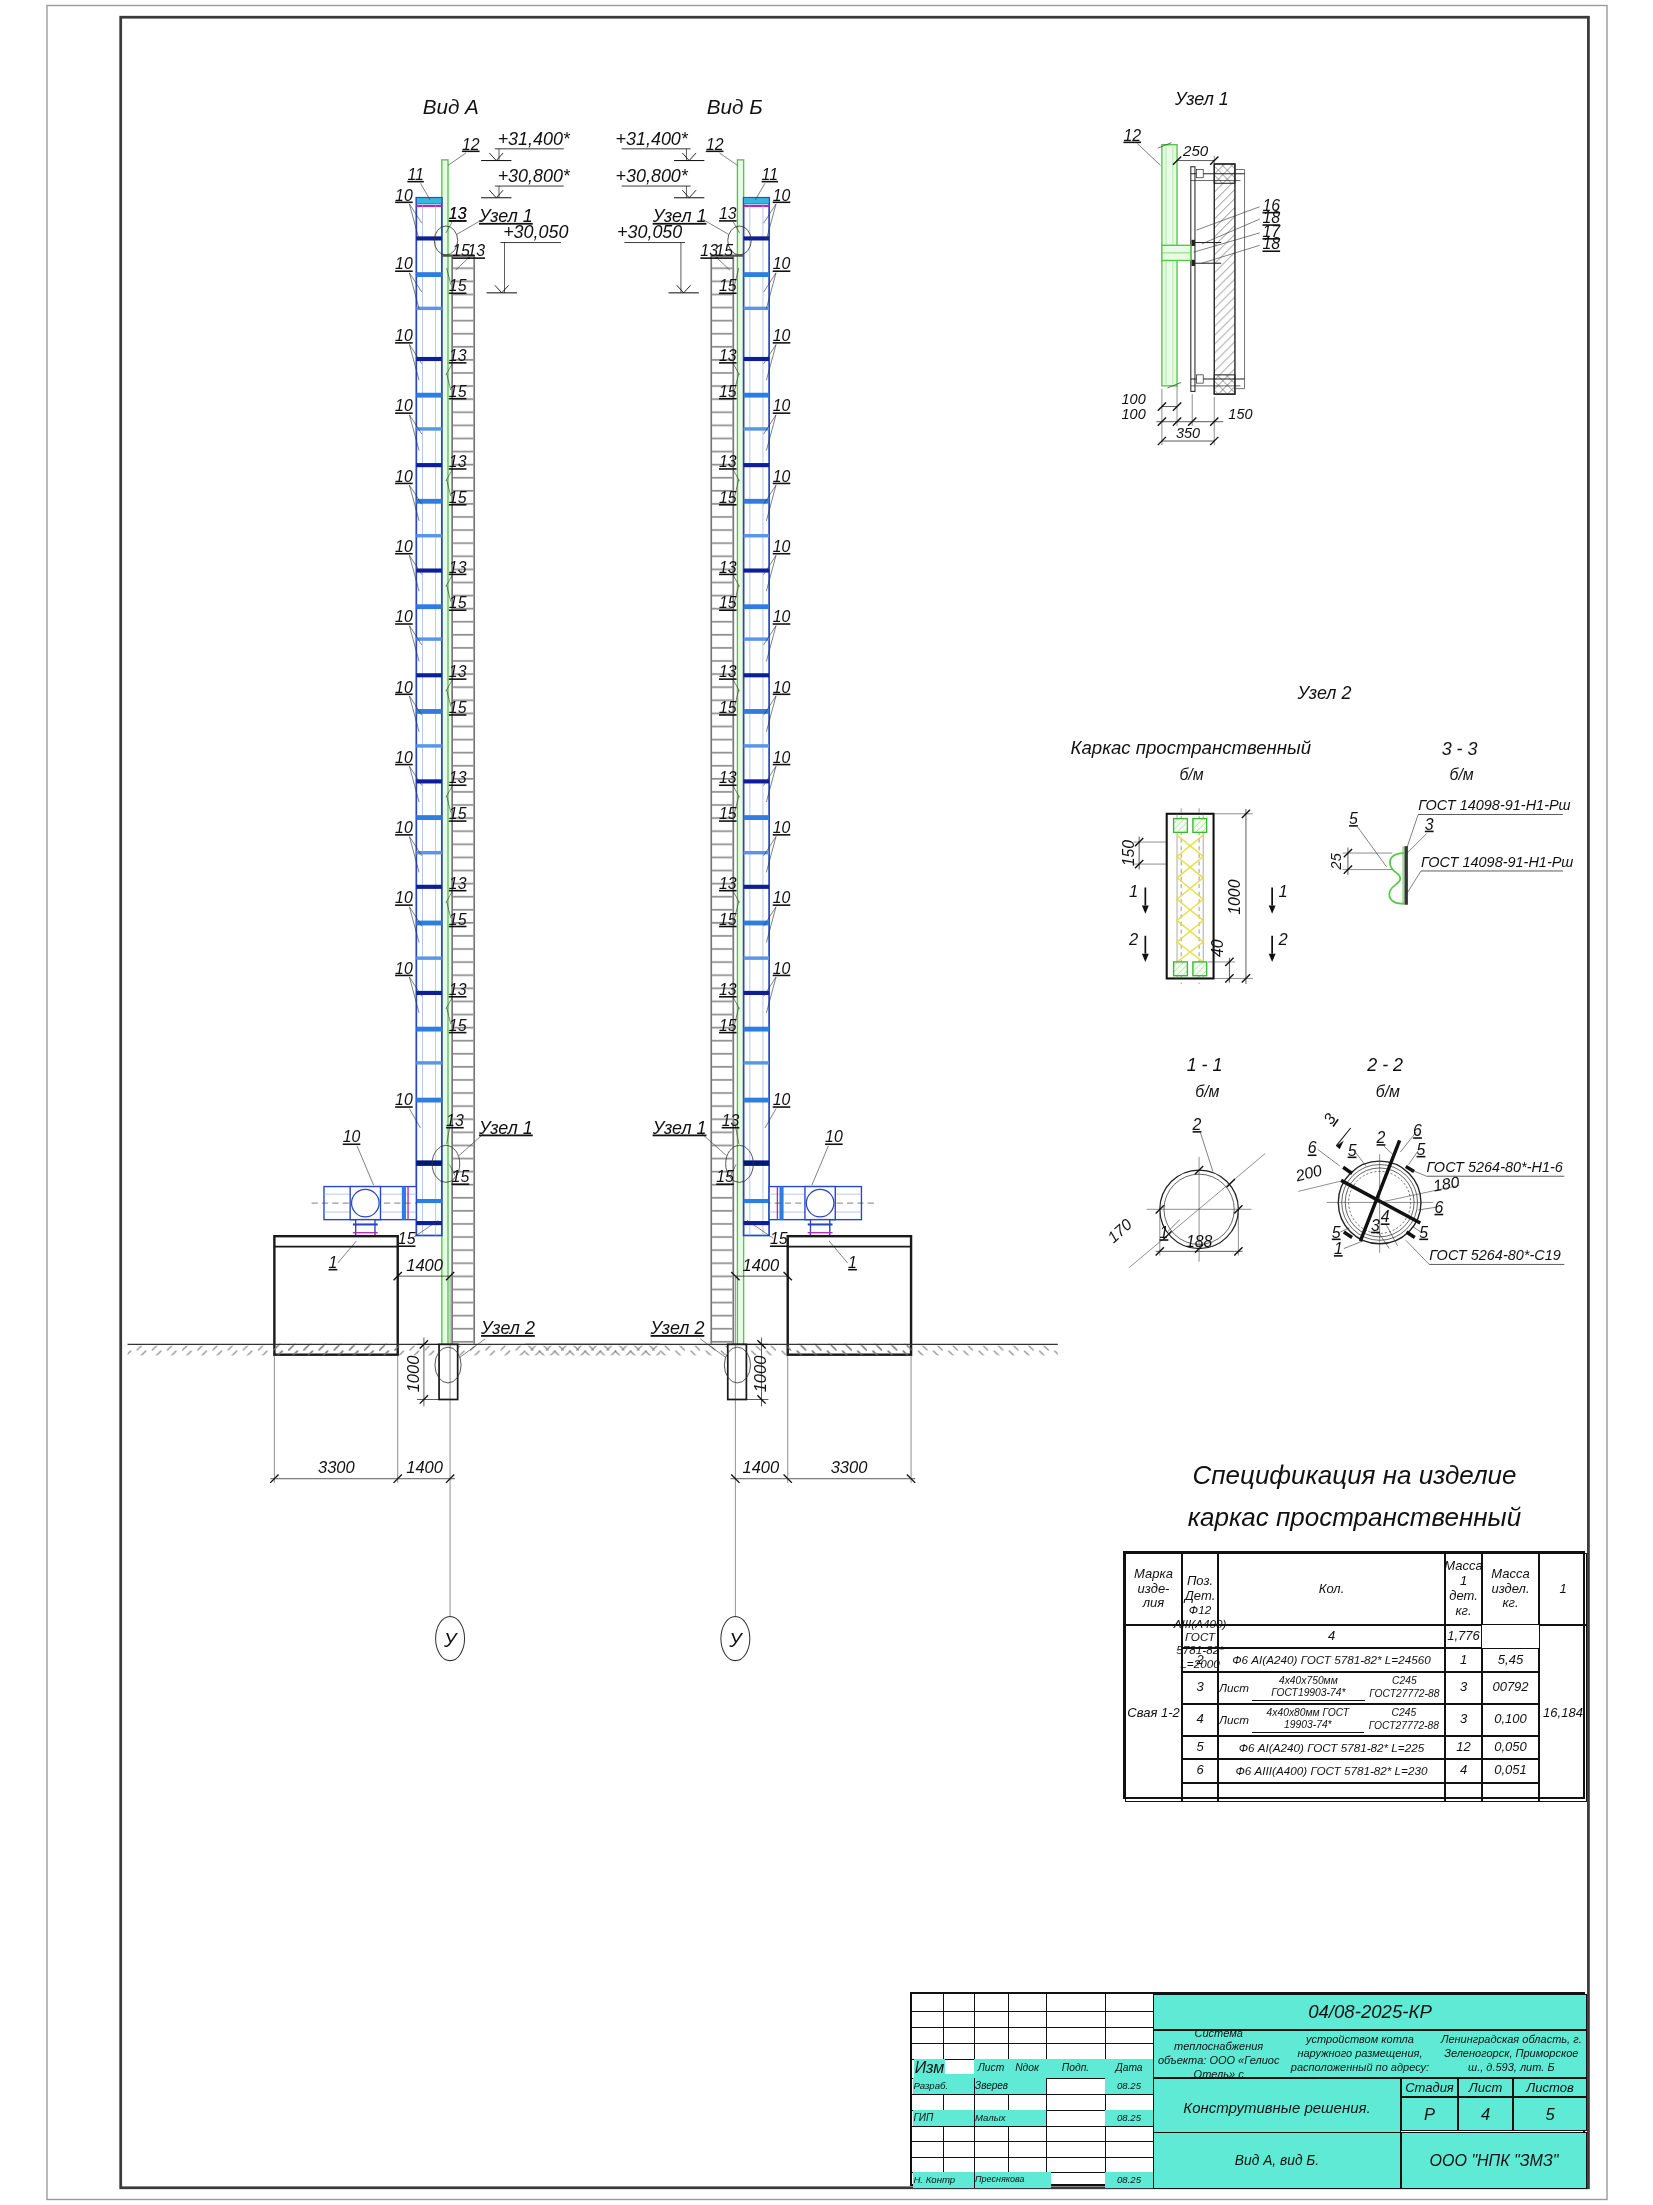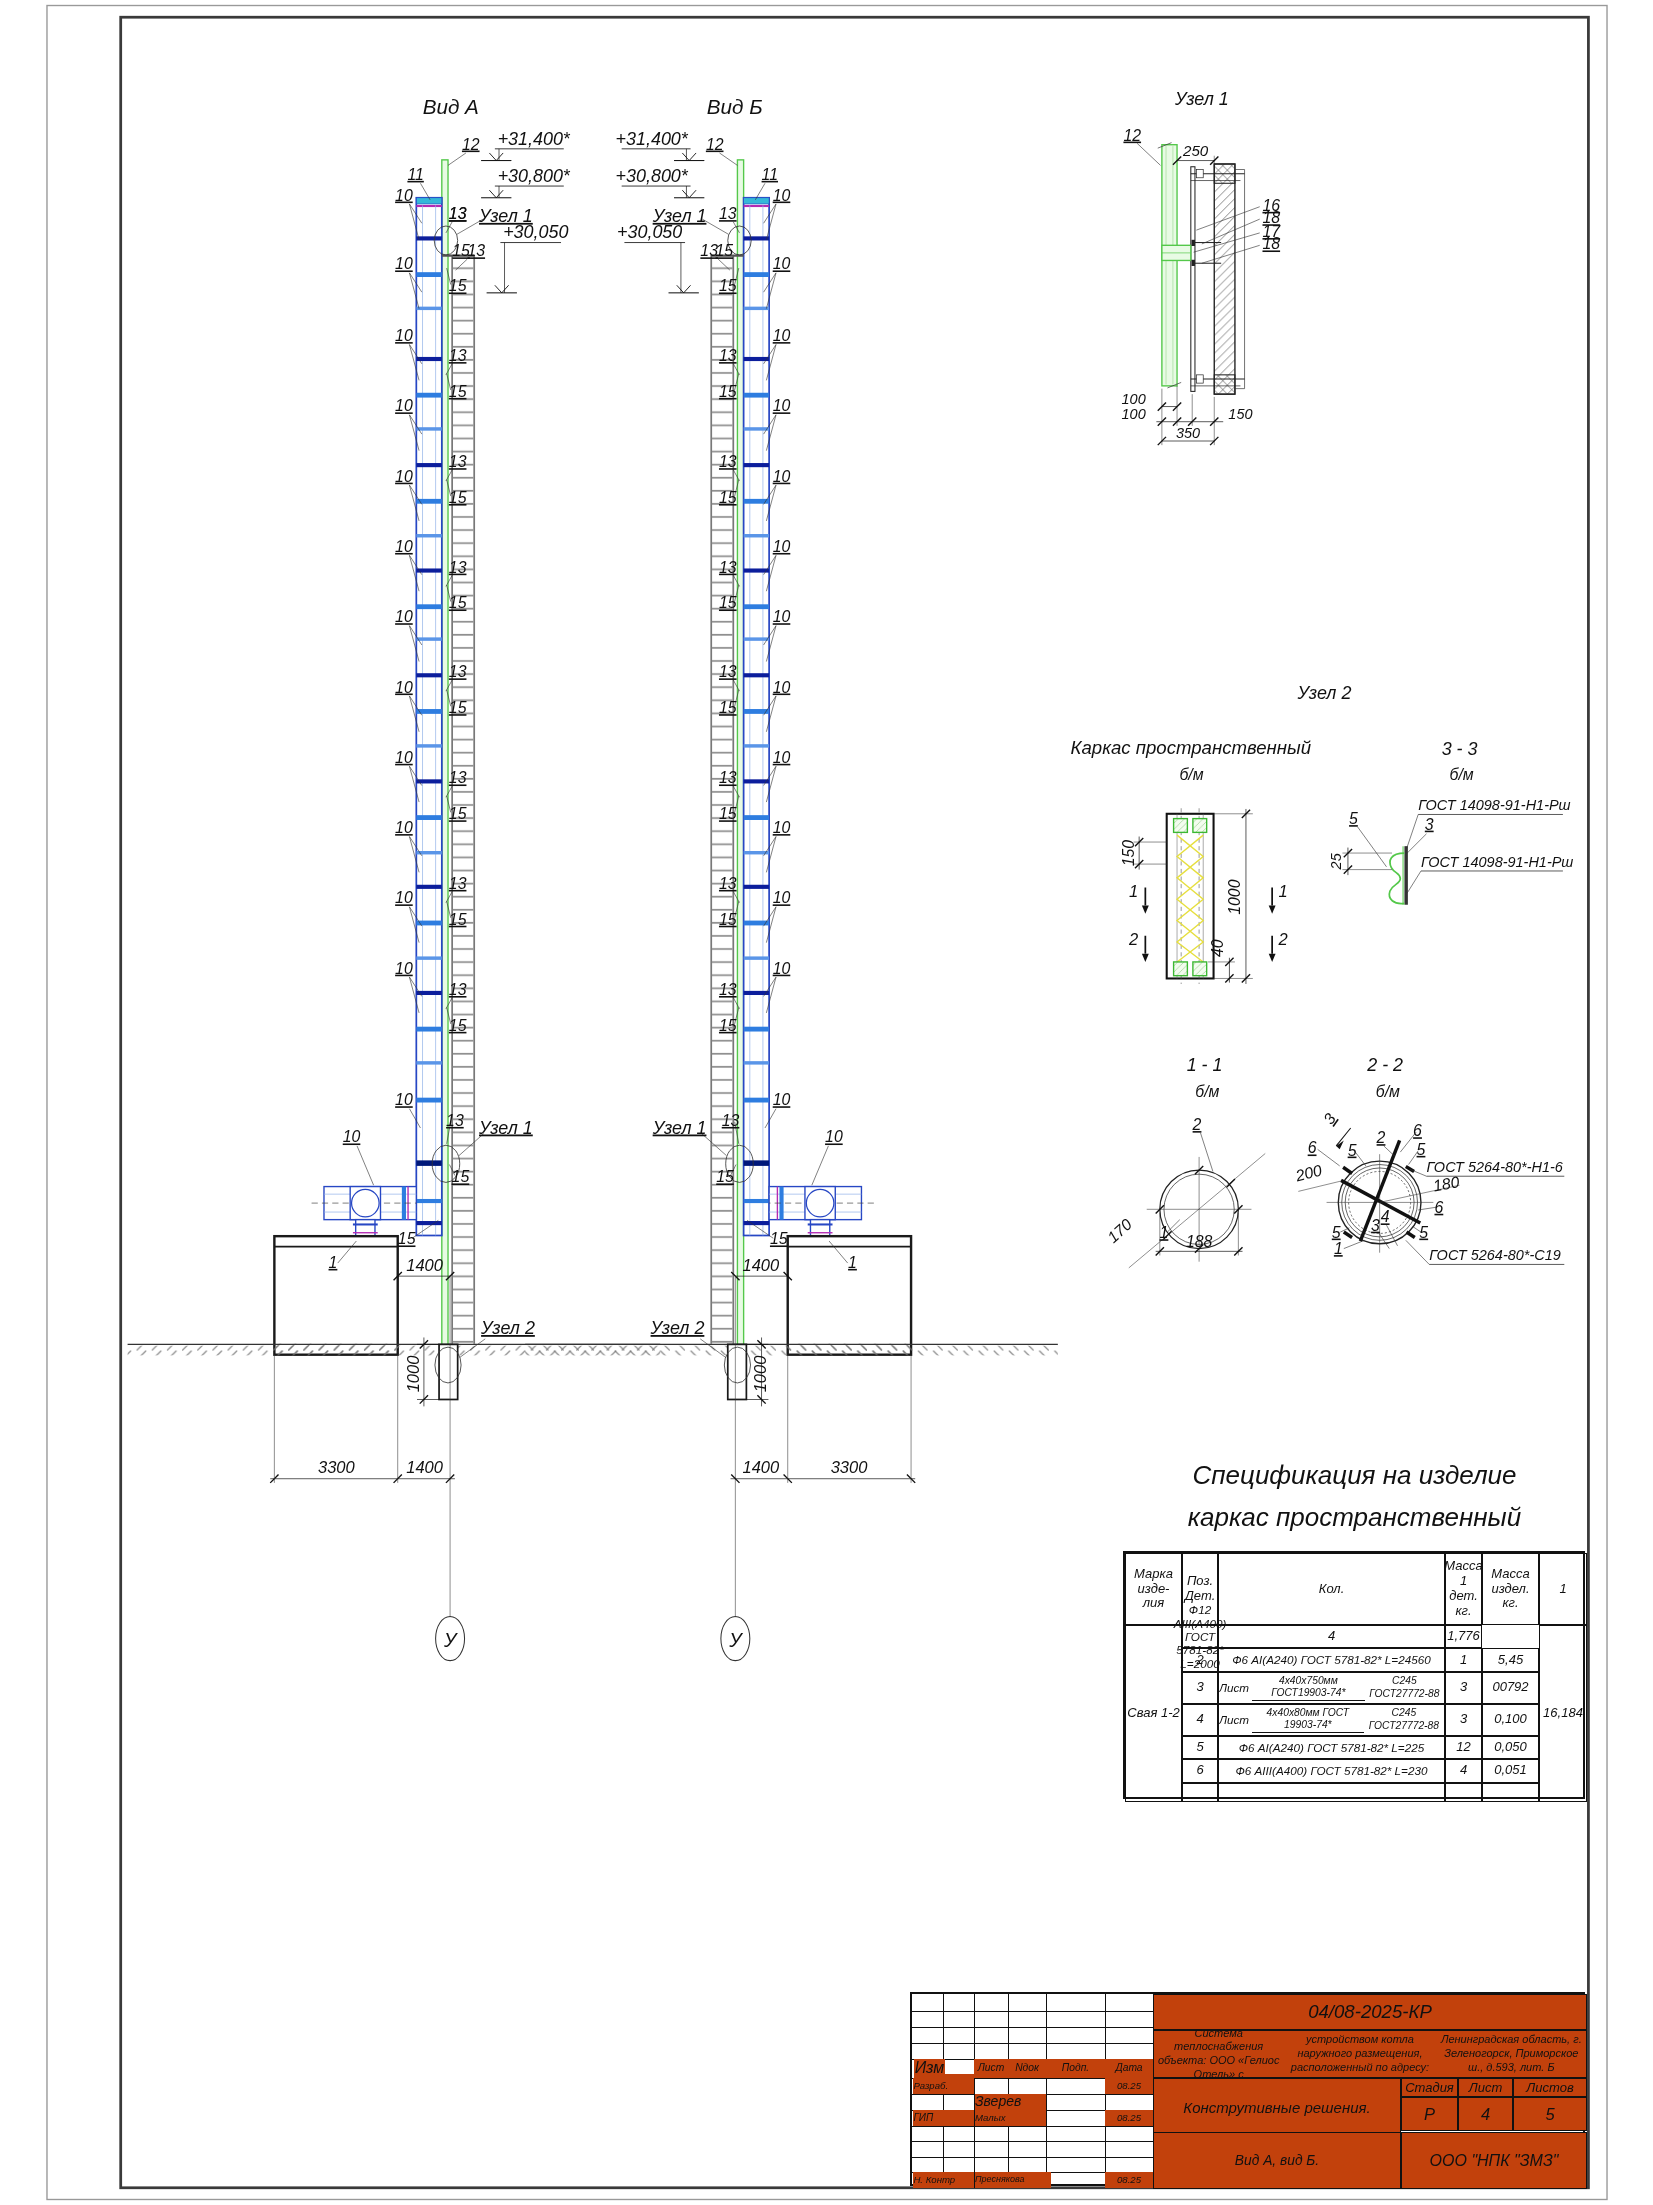--- a/index.html
+++ b/index.html
@@ -13,21 +13,21 @@
         grid-template-columns:57px 36px 227px 37px 57px 48px;
         grid-template-rows:72px 23.4px 23.4px 32px 32px 23.4px 23.4px 19.3px;
         border:2.1px solid #111;background:#fff;box-sizing:border-box;}
   .sc{border:0.7px solid #111;display:flex;align-items:center;justify-content:center;
       font-size:13px;white-space:pre-line;text-align:center;line-height:1.15;overflow:visible}
   .sc.small{font-size:11.7px}
   .frac{display:flex;align-items:center;font-size:10.3px;line-height:1.2}
   .frac .top{border-bottom:1px solid #111;padding:0 1.4px}
   .fracwrap{display:flex;align-items:center;gap:2.8px;font-size:11.7px}
   .tb{position:absolute;left:910px;top:1992px;width:675px;height:194px;border:2.1px solid #111;background:#fff;box-sizing:border-box;}
-  .cell{position:absolute;border:0.7px solid #111;display:flex;align-items:center;justify-content:center;text-align:center;line-height:1.25;box-sizing:border-box;background:#c2410c}
+  .cell{position:absolute;border:0.7px solid #111;display:flex;align-items:center;justify-content:center;text-align:center;line-height:1.25;box-sizing:border-box;background:#5eead4}
   .nob{border:none}
   .vline{position:absolute;background:#111;width:1px}
   .hline{position:absolute;background:#111;height:1px}
 </style>
 </head>
 <body>
 
 <svg width="1654" height="2205" viewBox="0 0 2400 3200" style="position:absolute;left:0;top:0">
 <defs>
   <pattern id="rungs" width="30" height="19" patternUnits="userSpaceOnUse">
@@ -593,21 +593,21 @@
   <div class="hline" style="left:0;top:178px;width:241px"></div>
 
   <div class="cell nob" style="left:2px;top:65px;width:31px;height:18.6px;font-size:16px">Изм</div>
   <div class="cell nob" style="left:31px;top:80px;width:31px;height:18.6px;font-size:10.3px">Кол</div>
   <div class="cell nob" style="left:62px;top:65px;width:34px;height:18.6px;font-size:10.3px">Лист</div>
   <div class="cell nob" style="left:96px;top:65px;width:38px;height:18.6px;font-size:10.3px">Nдок</div>
   <div class="cell nob" style="left:134px;top:65px;width:59px;height:18.6px;font-size:10.3px">Подп.</div>
   <div class="cell nob" style="left:193px;top:65px;width:48px;height:18.6px;font-size:10.3px">Дата</div>
 
   <div class="cell nob" style="left:1.4px;top:84px;width:61px;height:16px;font-size:9.6px;justify-content:flex-start">Разраб.</div>
-  <div class="cell nob" style="left:63px;top:100px;width:71px;height:16px;font-size:14px;justify-content:flex-start">Зверев</div>
+  <div class="cell nob" style="left:63px;top:84px;width:71px;height:16px;font-size:10px;justify-content:flex-start">Зверев</div>
   <div class="cell nob" style="left:193px;top:84px;width:48px;height:16px;font-size:9.6px">08.25</div>
   <div class="cell nob" style="left:1.4px;top:116px;width:61px;height:16px;font-size:10px;justify-content:flex-start">ГИП</div>
   <div class="cell nob" style="left:63px;top:116px;width:71px;height:16px;font-size:9.6px;justify-content:flex-start">Малых</div>
   <div class="cell nob" style="left:193px;top:116px;width:48px;height:16px;font-size:9.6px">08.25</div>
   <div class="cell nob" style="left:1.4px;top:178px;width:61px;height:16px;font-size:9.6px;justify-content:flex-start">Н. Контр</div>
   <div class="cell nob" style="left:63px;top:178px;width:76px;height:16px;font-size:9px;justify-content:flex-start">Преснякова</div>
   <div class="cell nob" style="left:193px;top:178px;width:48px;height:16px;font-size:9.6px">08.25</div>
 
   <div class="cell" style="left:241px;top:0;width:434px;height:36px;font-size:18.6px">04/08-2025-КР</div>
   <div class="cell" style="left:241px;top:36px;width:434px;height:48px;flex-direction:row;font-size:11px">

